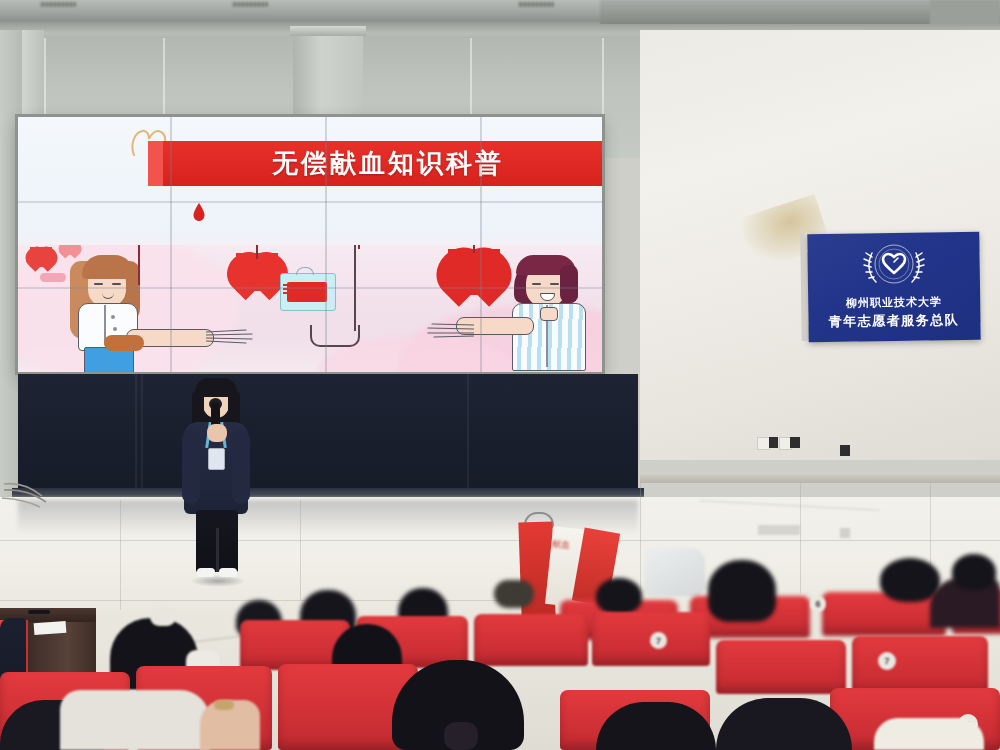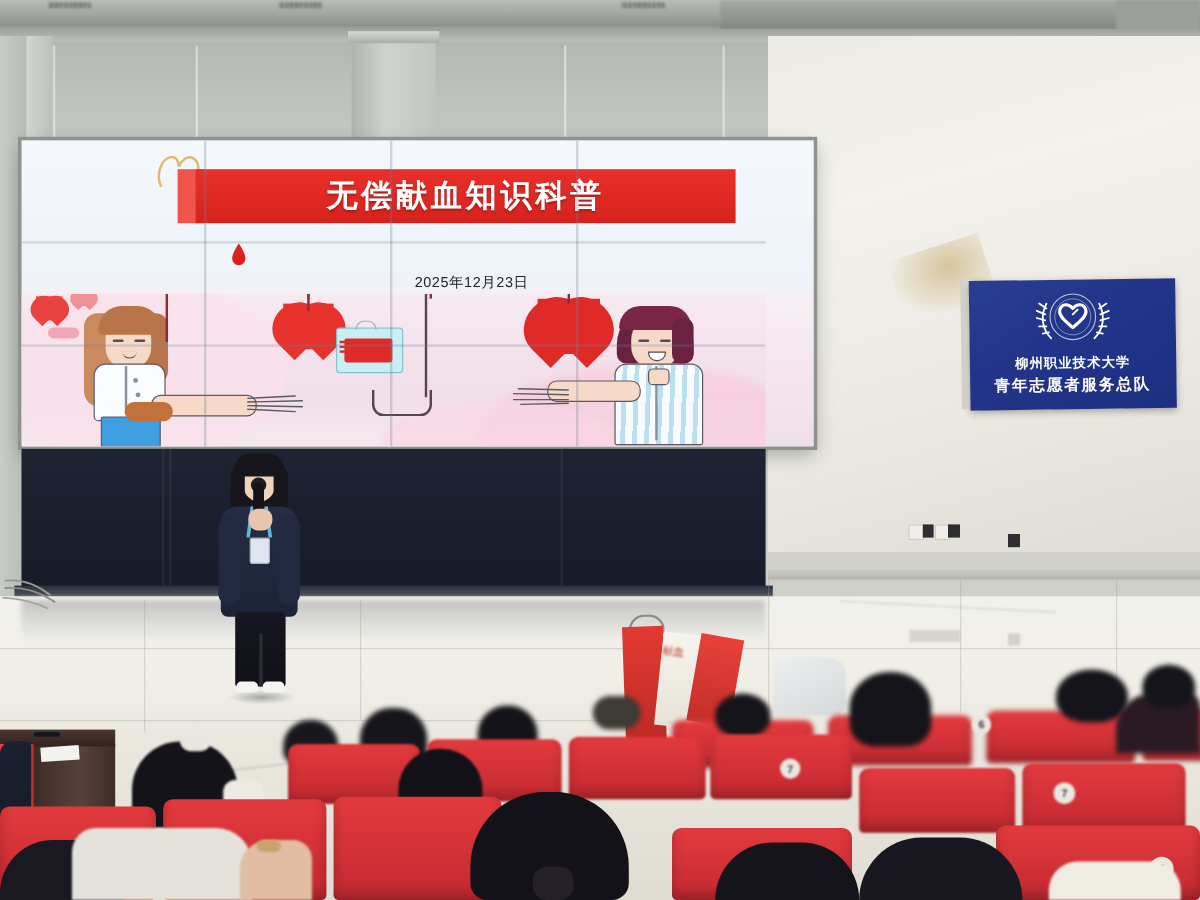--- a/index.html
+++ b/index.html
@@ -29,21 +29,21 @@
     background:linear-gradient(165deg,#eceae4 0%,#f3f1eb 30%,#e9e7e0 70%,#dedcd5 100%);}
   #wall-stain{left:745px;top:205px;width:80px;height:55px;
     background:radial-gradient(ellipse at 60% 35%,rgba(193,164,96,.55),rgba(196,170,105,.18) 55%,rgba(255,255,255,0) 75%);
     transform:rotate(-18deg);}
   #wall-left{left:0;top:30px;width:26px;height:470px;
     background:linear-gradient(90deg,#c8ccc7,#b4b8b3);}
   #wall-left2{left:22px;top:30px;width:22px;height:470px;
     background:linear-gradient(90deg,#d2d6d1,#bcc0bb);}
 
   
-  #screen{left:18px;top:117px;width:660px;height:255px;
+  #screen{left:18px;top:117px;width:584px;height:255px;
     background:#eef2f7;box-shadow:0 0 0 3px #8f938e, 0 6px 16px rgba(0,0,0,.3);overflow:hidden;}
   #slide-bg{left:0;top:0;width:100%;height:100%;
     background:linear-gradient(180deg,#f4f8fc 0%,#eef3f9 46%,#f7eef3 54%,#f3e4ee 78%,#efdfe9 100%);}
   .panel-seam-v{background:rgba(120,130,150,.30);width:2px;top:0;height:255px;}
   .panel-seam-h{background:rgba(120,130,150,.26);height:2px;left:0;width:620px;}
 
   #title-band{left:145px;top:24px;width:450px;height:45px;
     background:linear-gradient(180deg,#e8302a,#d6221d);}
   #title-band-tail{left:130px;top:24px;width:22px;height:45px;background:#f2534c;}
   #slide-title{left:145px;top:24px;width:450px;height:45px;
@@ -335,21 +335,20 @@
     </div>
     <div class="abs" id="title-band-tail"></div>
     <div class="abs" id="title-band"></div>
     <div class="abs" id="slide-title">无偿献血知识科普</div>
 
     <div class="abs" id="drop-icon">
       <svg viewBox="0 0 14 20" width="14" height="20">
         <path d="M7 1 C7 1 1.5 9 1.5 13 C1.5 16.6 3.9 19 7 19 C10.1 19 12.5 16.6 12.5 13 C12.5 9 7 1 7 1 Z" fill="#d8221f"></path>
       </svg>
     </div>
-    <div class="abs" id="slide-date">2025年12月23日</div>
 
     <div class="abs panel-seam-v" style="left:152px;"></div>
     <div class="abs panel-seam-v" style="left:307px;"></div>
     <div class="abs panel-seam-v" style="left:462px;"></div>
     <div class="abs panel-seam-h" style="top:84px;"></div>
     <div class="abs panel-seam-h" style="top:170px;"></div>
   </div>
 
   <div class="abs" id="dark-panel"></div>
   <div class="abs dp-seam" style="left:135px;top:374px;"></div>

